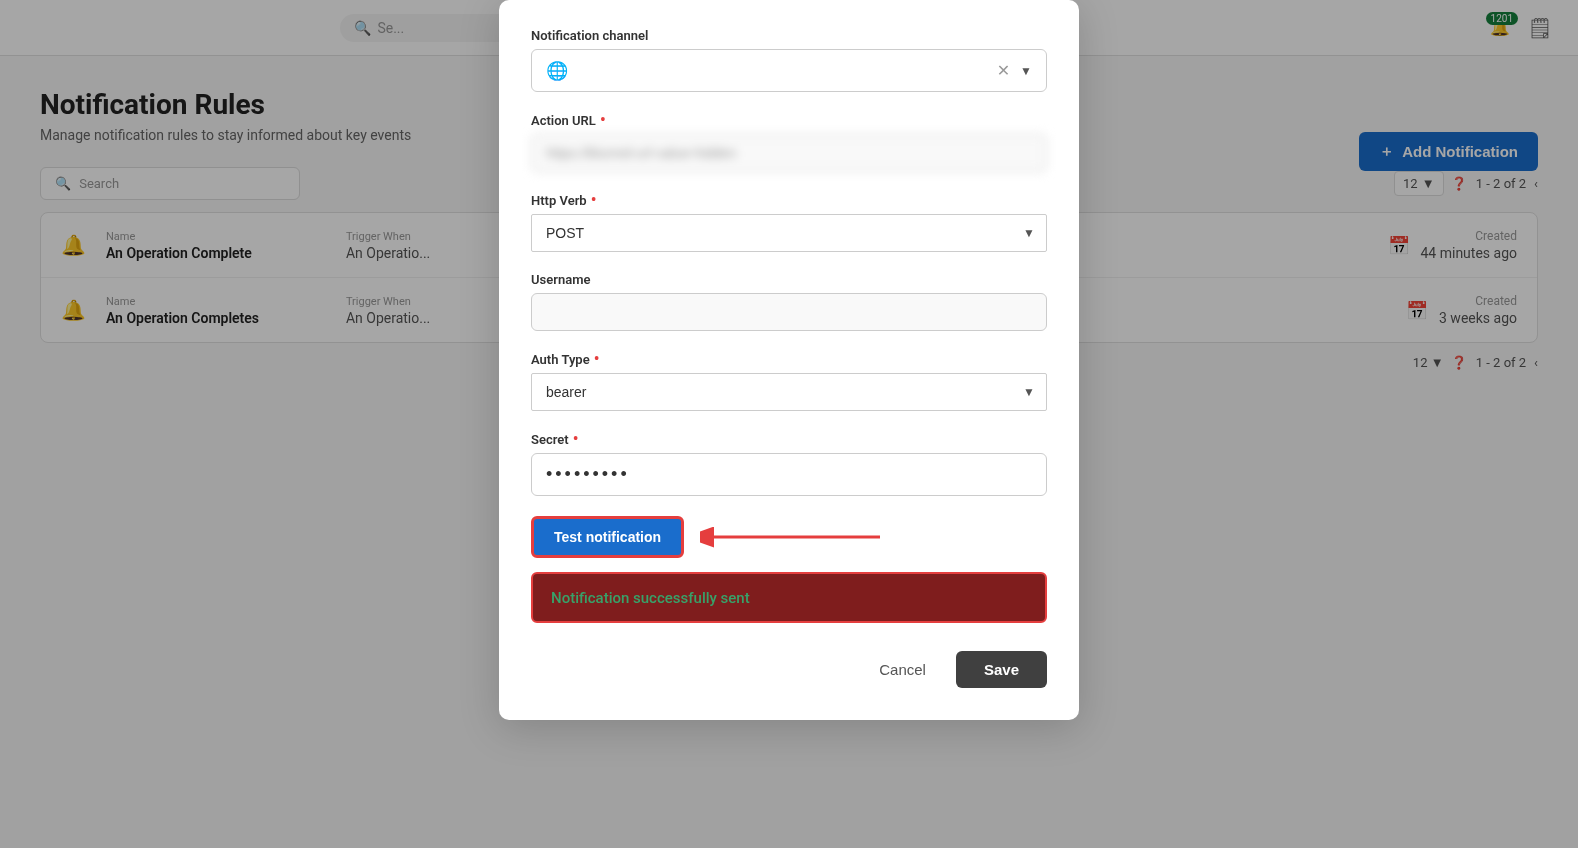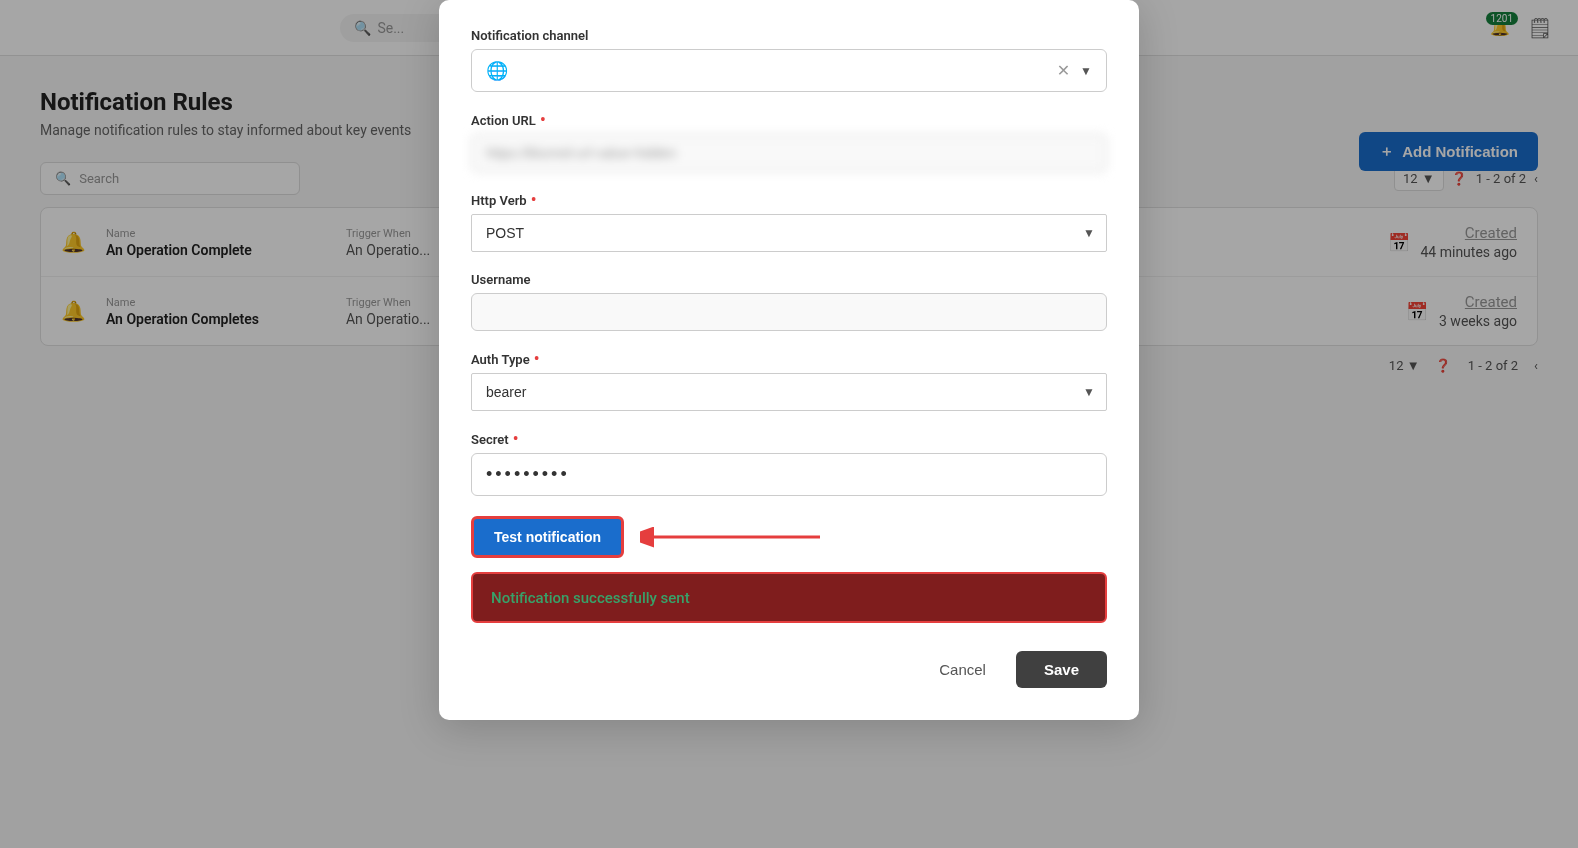--- a/index.html
+++ b/index.html
@@ -82,21 +82,21 @@
       position: absolute;
       top: 56px;
       left: 0;
       right: 0;
       bottom: 0;
       padding: 32px 40px;
       background: #f7f7f7;
     }
 
     .page-title {
-      font-size: 24px;
+      font-size: 28px;
       font-weight: 700;
       color: #222;
       margin-bottom: 6px;
     }
     .page-subtitle {
       font-size: 14px;
       color: #666;
       margin-bottom: 24px;
     }
 
@@ -173,52 +173,52 @@
       font-size: 20px;
       flex-shrink: 0;
     }
     .col-name { flex: 0 0 220px; }
     .col-name .label { font-size: 11px; color: #999; margin-bottom: 2px; }
     .col-name .value { font-size: 14px; font-weight: 600; color: #222; }
     .col-trigger { flex: 1; }
     .col-trigger .label { font-size: 11px; color: #999; margin-bottom: 2px; }
     .col-trigger .value { font-size: 14px; color: #555; }
     .col-created { margin-left: auto; display: flex; align-items: center; gap: 10px; text-align: right; }
-    .col-created .label { font-size: 15px; color: #999; margin-bottom: 2px; text-decoration: underline; }
+    .col-created .label { font-size: 12px; color: #999; margin-bottom: 2px; }
     .col-created .value { font-size: 14px; color: #555; }
     .calendar-icon { color: #1a6dcc; font-size: 18px; }
 
     
     .bottom-pagination {
       display: flex;
       justify-content: flex-end;
       align-items: center;
       padding: 12px 0;
-      gap: 16px;
+      gap: 8px;
       font-size: 13px;
       color: #555;
     }
 
     
     .overlay {
       position: absolute;
       top: 0; left: 0; right: 0; bottom: 0;
       background: rgba(0,0,0,0.35);
       z-index: 10;
       display: flex;
       align-items: flex-start;
       justify-content: center;
       padding-top: 0;
     }
 
     
     .modal {
       background: #fff;
       border-radius: 10px;
-      width: 700px;
+      width: 580px;
       max-height: 820px;
       overflow-y: auto;
       position: absolute;
       top: 0;
       padding: 28px 32px 32px;
       box-shadow: 0 8px 40px rgba(0,0,0,0.18);
     }
 
     .modal-field { margin-bottom: 20px; }
     .modal-label {

